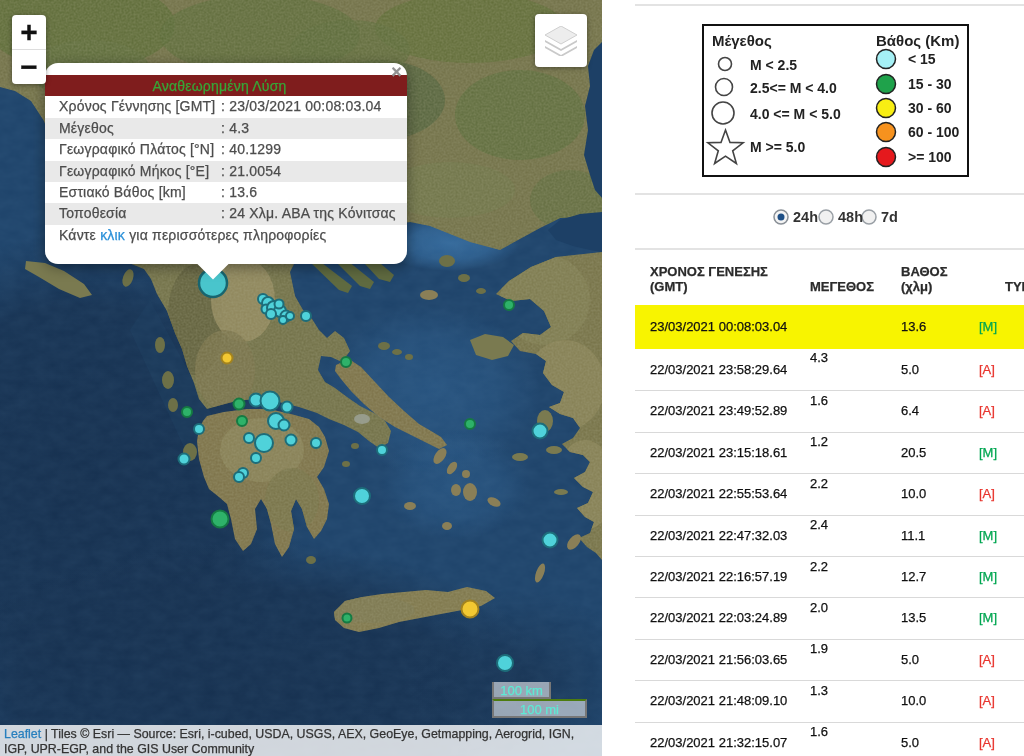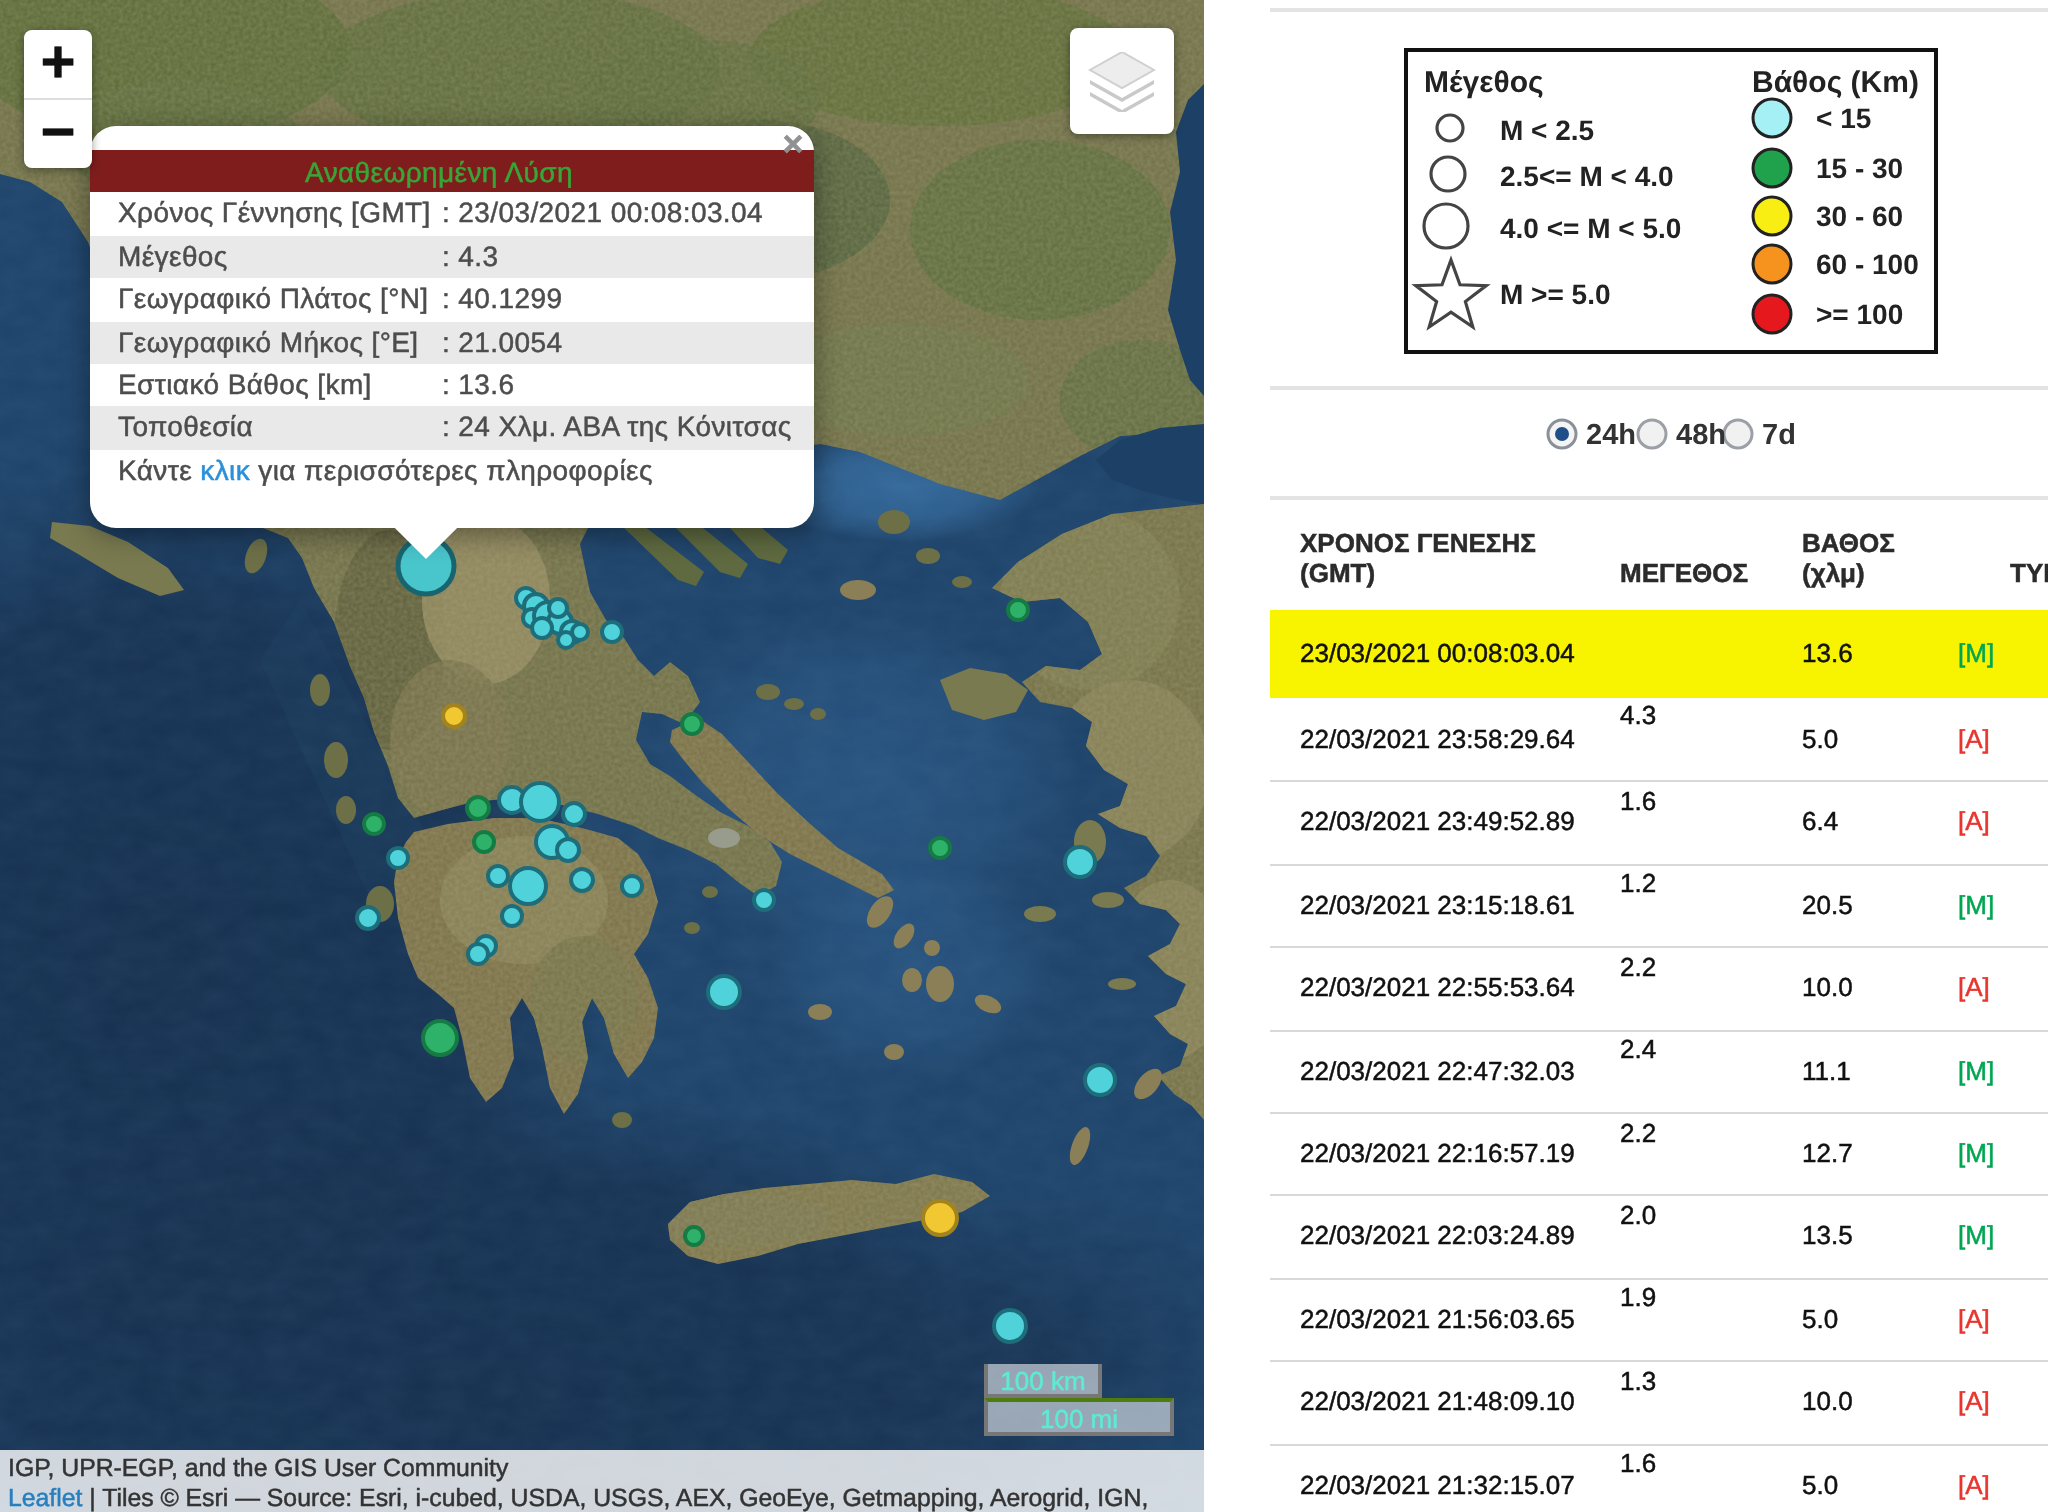--- a/index.html
+++ b/index.html
@@ -263,22 +263,22 @@
 <div id="layersctl" class="ctl">
   <svg width="34" height="30" viewBox="0 0 34 30">
     <path d="M17,0 L33,9 L17,18 L1,9 Z" fill="#ededed" stroke="#cfcfcf"></path>
     <path d="M1,14 L17,23 L33,14 L33,16 L17,25 L1,16 Z" fill="#c9c9c9"></path>
     <path d="M1,20 L17,29 L33,20 L33,22 L17,31 L1,22 Z" fill="#c9c9c9"></path>
   </svg>
 </div>
 <div id="skm" class="scalebox">100 km</div>
 <div id="smi" class="scalebox">100 mi</div>
 <div id="attrib">
+      <div><a>Leaflet</a> | Tiles © Esri — Source: Esri, i-cubed, USDA, USGS, AEX, GeoEye, Getmapping, Aerogrid, IGN,</div>
       <div>IGP, UPR-EGP, and the GIS User Community</div>
-      <div><a>Leaflet</a> | Tiles © Esri — Source: Esri, i-cubed, USDA, USGS, AEX, GeoEye, Getmapping, Aerogrid, IGN,</div>
     </div>
 </div>
 <div id="panel">
   <div class="hline" style="left:33px;top:4px;width:389px;"></div>
   <div class="hline" style="left:33px;top:193px;width:389px;"></div>
   <div class="hline" style="left:33px;top:248px;width:389px;"></div>
 </div>
 <div id="legend">
   <svg width="259" height="145" viewBox="0 0 259 145">
     <text x="8" y="20" font-size="15" font-weight="bold" fill="#222">Μέγεθος</text>

